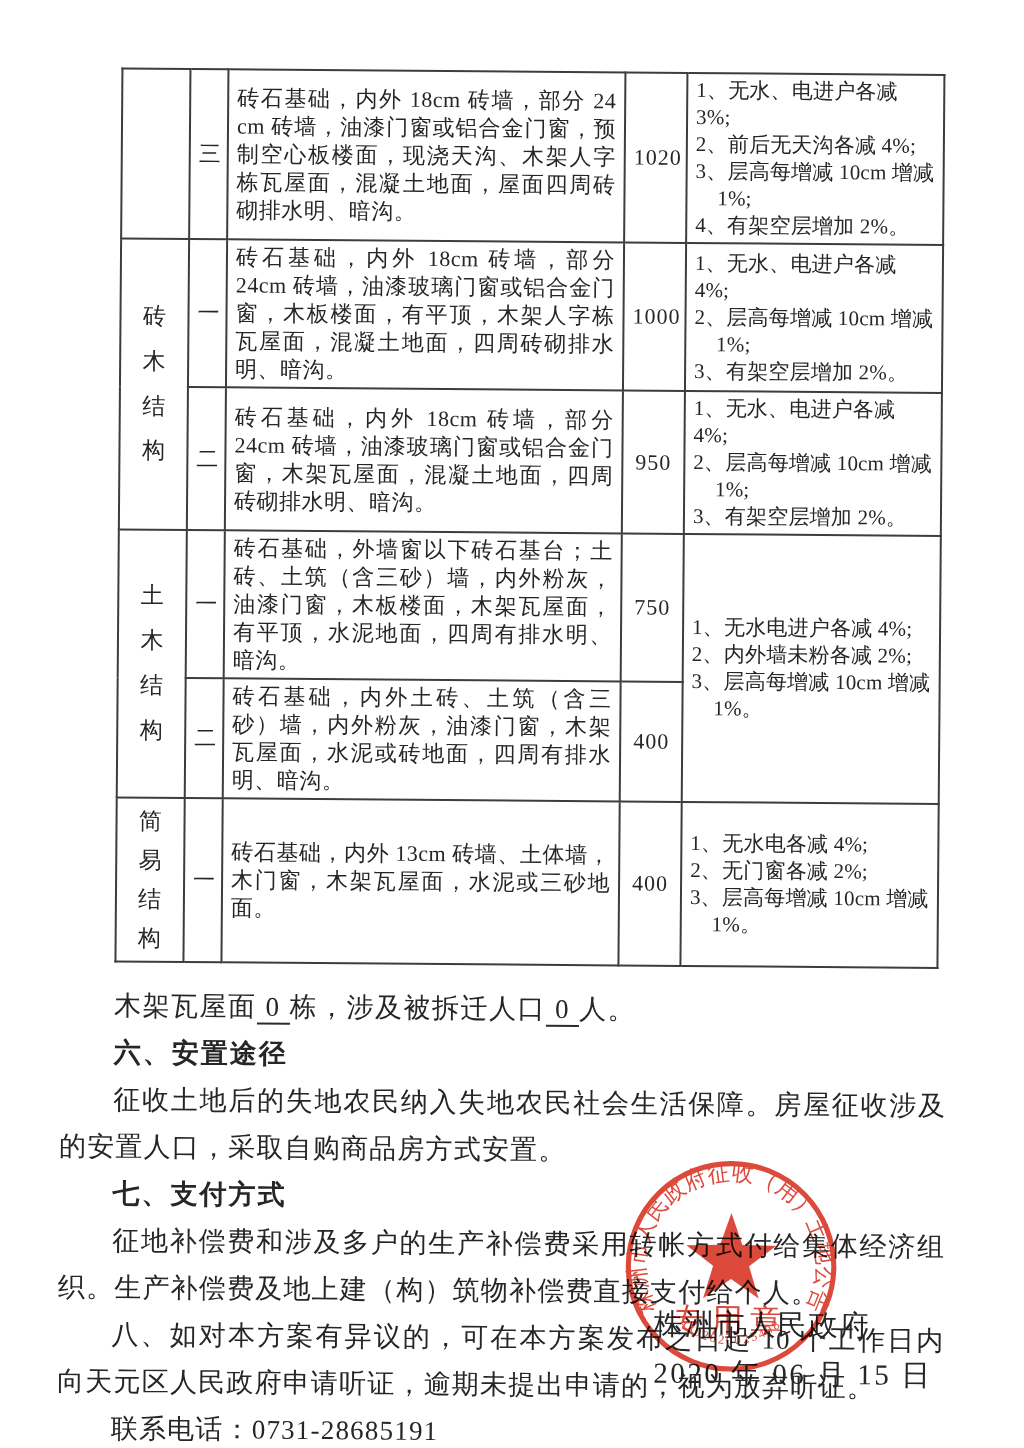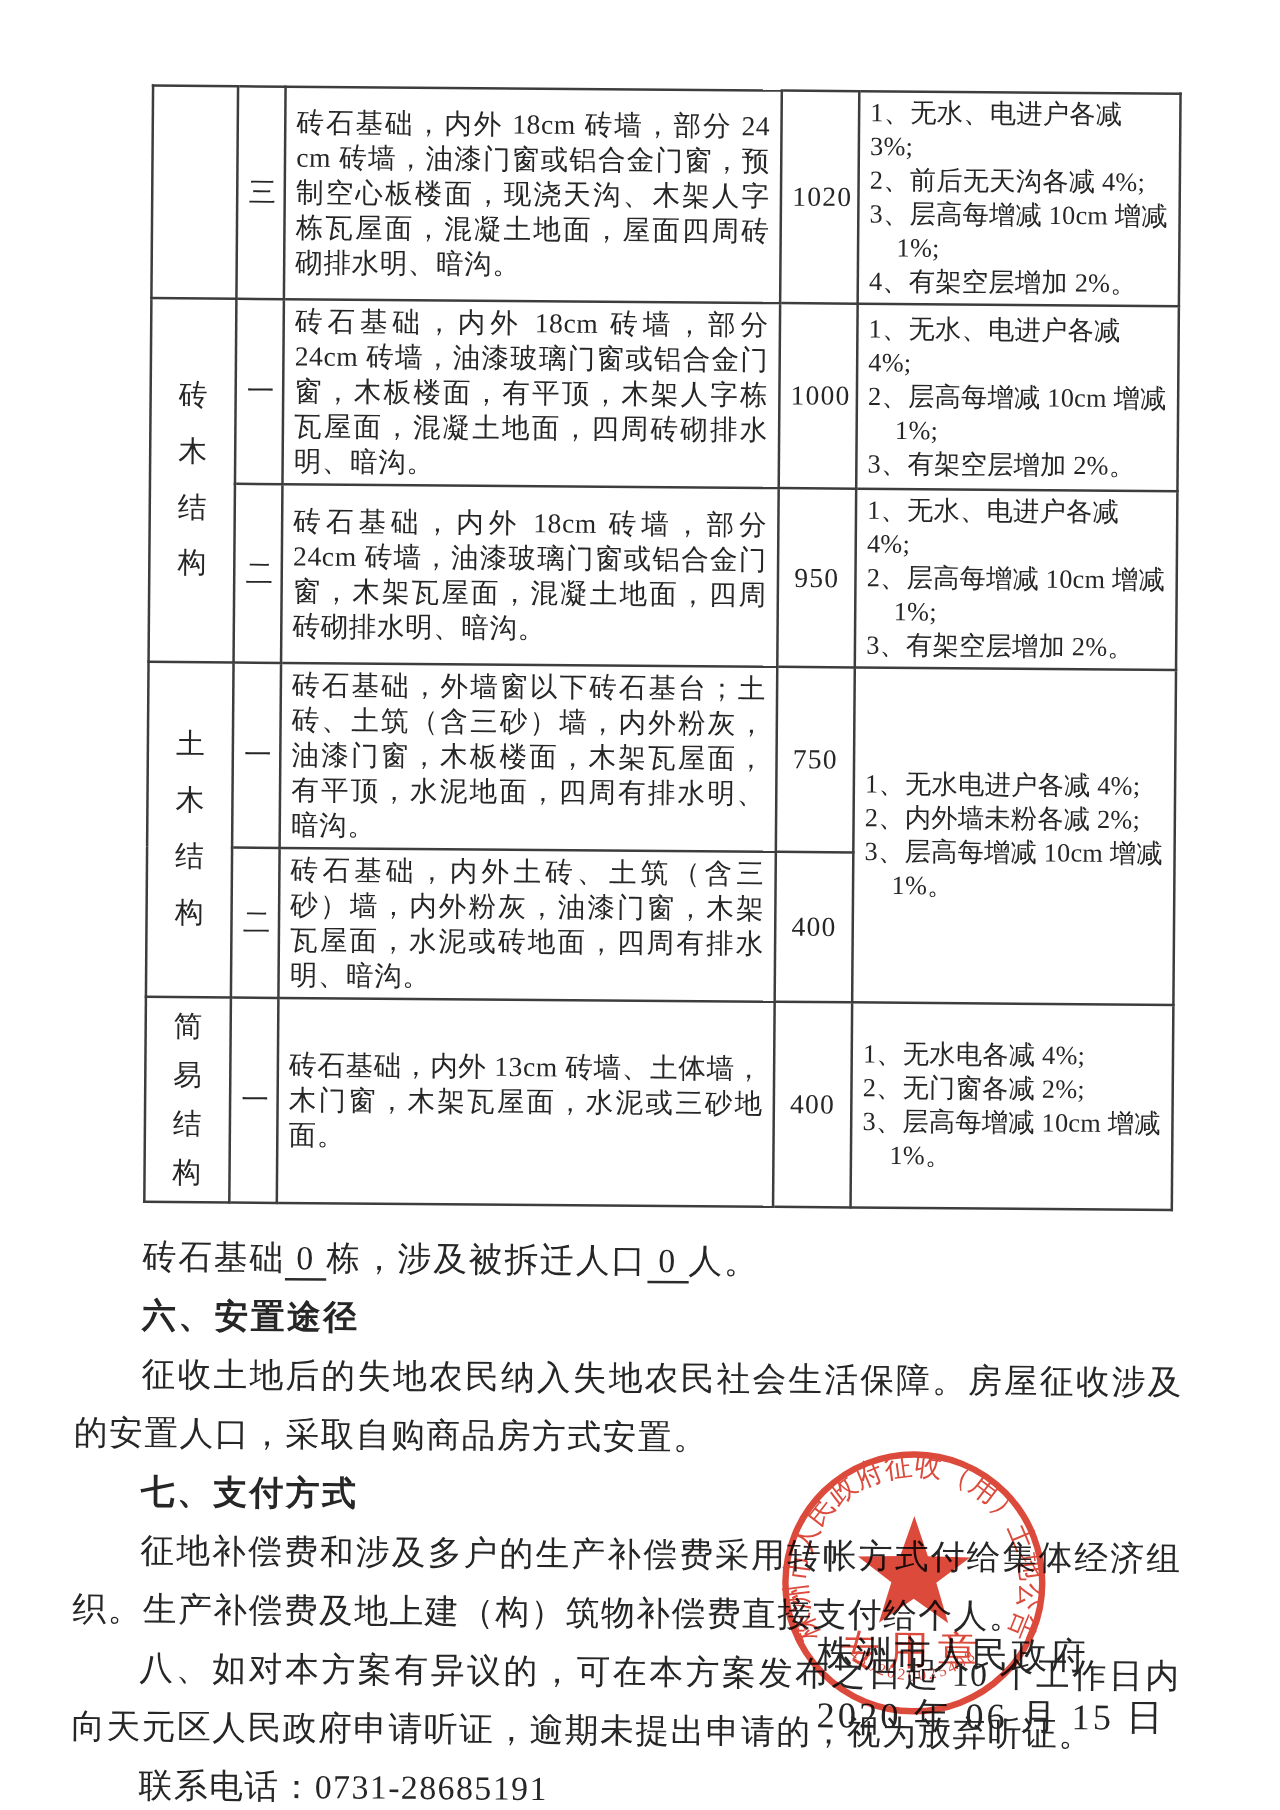--- a/index.html
+++ b/index.html
@@ -166,21 +166,21 @@
           <td class="desc">砖石基础，内外 13cm 砖墙、土体墙，木门窗，木架瓦屋面，水泥或三砂地面。</td>
           <td class="price">400</td>
           <td class="remarks">1、无水电各减 4%;
 2、无门窗各减 2%;
 3、层高每增减 10cm 增减
     1%。</td>
         </tr>
       </tbody>
         </table>
 
-      <div class="houses"><span>砖石基础</span><span class="blank-num">0</span><span>栋，涉及被拆迁人口</span><span class="blank-num">0</span><span>人。</span></div>
+      <div class="houses"><span>木架瓦屋面</span><span class="blank-num">0</span><span>栋，涉及被拆迁人口</span><span class="blank-num">0</span><span>人。</span></div>
 
       <h3 class="sec">六、安置途径</h3>
       <p class="body">征收土地后的失地农民纳入失地农民社会生活保障。房屋征收涉及的安置人口，采取自购商品房方式安置。</p>
 
       <h3 class="sec">七、支付方式</h3>
       <p class="body">征地补偿费和涉及多户的生产补偿费采用转帐方式付给集体经济组织。生产补偿费及地上建（构）筑物补偿费直接支付给个人。</p>
 
       <p class="body">八、如对本方案有异议的，可在本方案发布之日起 10 个工作日内向天元区人民政府申请听证，逾期未提出申请的，视为放弃听证。</p>
 
       <p class="contact">联系电话：0731-28685191</p>

